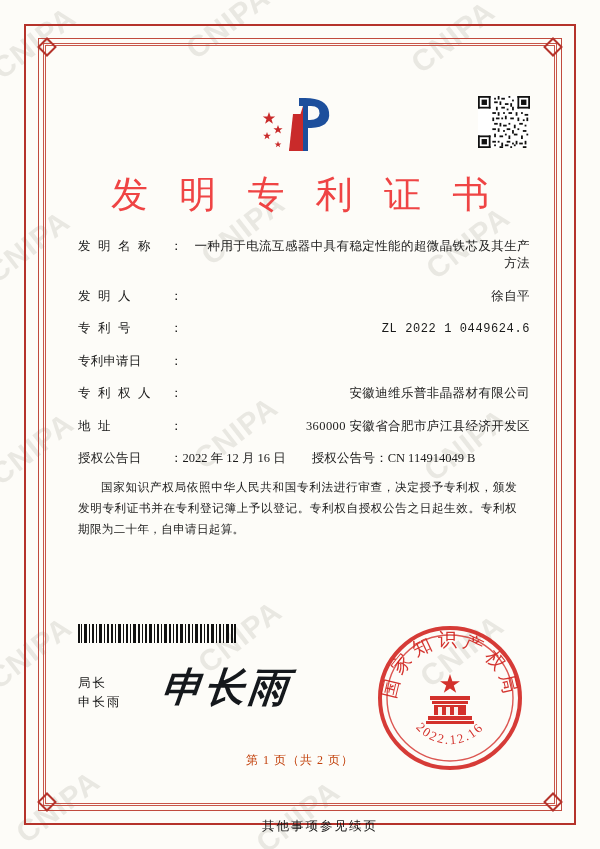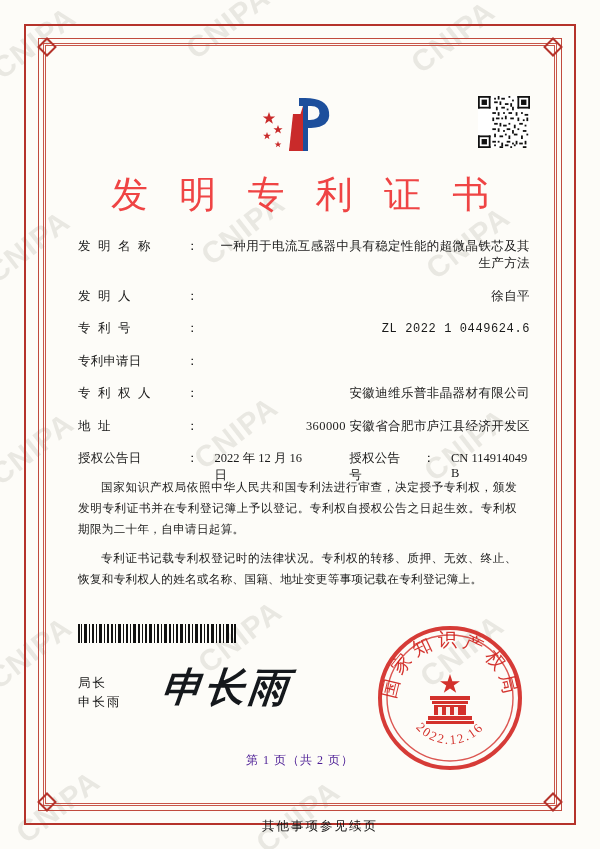--- a/index.html
+++ b/index.html
@@ -135,21 +135,20 @@
     left: 26px;
     right: 18px;
     top: 186px;
   }
   .field-row {
     display: flex;
     align-items: baseline;
     margin-bottom: 15.5px;
     font-size: 12.5px;
     color: #1a1a1a;
-    gap: 16px;
   }
   .field-label {
     width: 92px;
     flex: 0 0 92px;
     letter-spacing: 2.2px;
   }
   .field-label.wide { letter-spacing: 0.2px; }
   .field-colon {
     flex: 0 0 10px;
     text-align: left;
@@ -217,21 +216,21 @@
     width: 152px;
     height: 152px;
   }
 
   .page-num {
     position: absolute;
     left: 0; right: 0;
     top: 700px;
     text-align: center;
     font-size: 12px;
-    color: #4c1d95;
+    color: #c2410c;
     letter-spacing: 1px;
   }
 
   .footer-note {
     position: absolute;
     left: 0; right: 0;
     bottom: 14px;
     text-align: center;
     font-size: 12.5px;
     color: #141414;
@@ -420,21 +419,20 @@
         <span>2022 年 12 月 16 日</span>
         <span class="field-inline-label">授权公告号</span>
         <span class="field-colon">：</span>
         <span>CN 114914049 B</span>
       </div>
 
     </div>
 
     <div class="paragraphs">
       <p>国家知识产权局依照中华人民共和国专利法进行审查，决定授予专利权，颁发发明专利证书并在专利登记簿上予以登记。专利权自授权公告之日起生效。专利权期限为二十年，自申请日起算。</p>
-      <p>专利证书记载专利权登记时的法律状况。专利权的转移、质押、无效、终止、恢复和专利权人的姓名或名称、国籍、地址变更等事项记载在专利登记簿上。</p>
     </div>
 
     <svg class="barcode" viewBox="0 0 158 19" preserveAspectRatio="none">
       <g fill="#111111">
         <rect x="0" y="0" width="2" height="19"></rect>
           <rect x="3" y="0" width="1" height="19"></rect>
         <rect x="6" y="0" width="3" height="19"></rect>
           <rect x="11" y="0" width="1" height="19"></rect>
         <rect x="14" y="0" width="2" height="19"></rect>
           <rect x="18" y="0" width="1" height="19"></rect>

